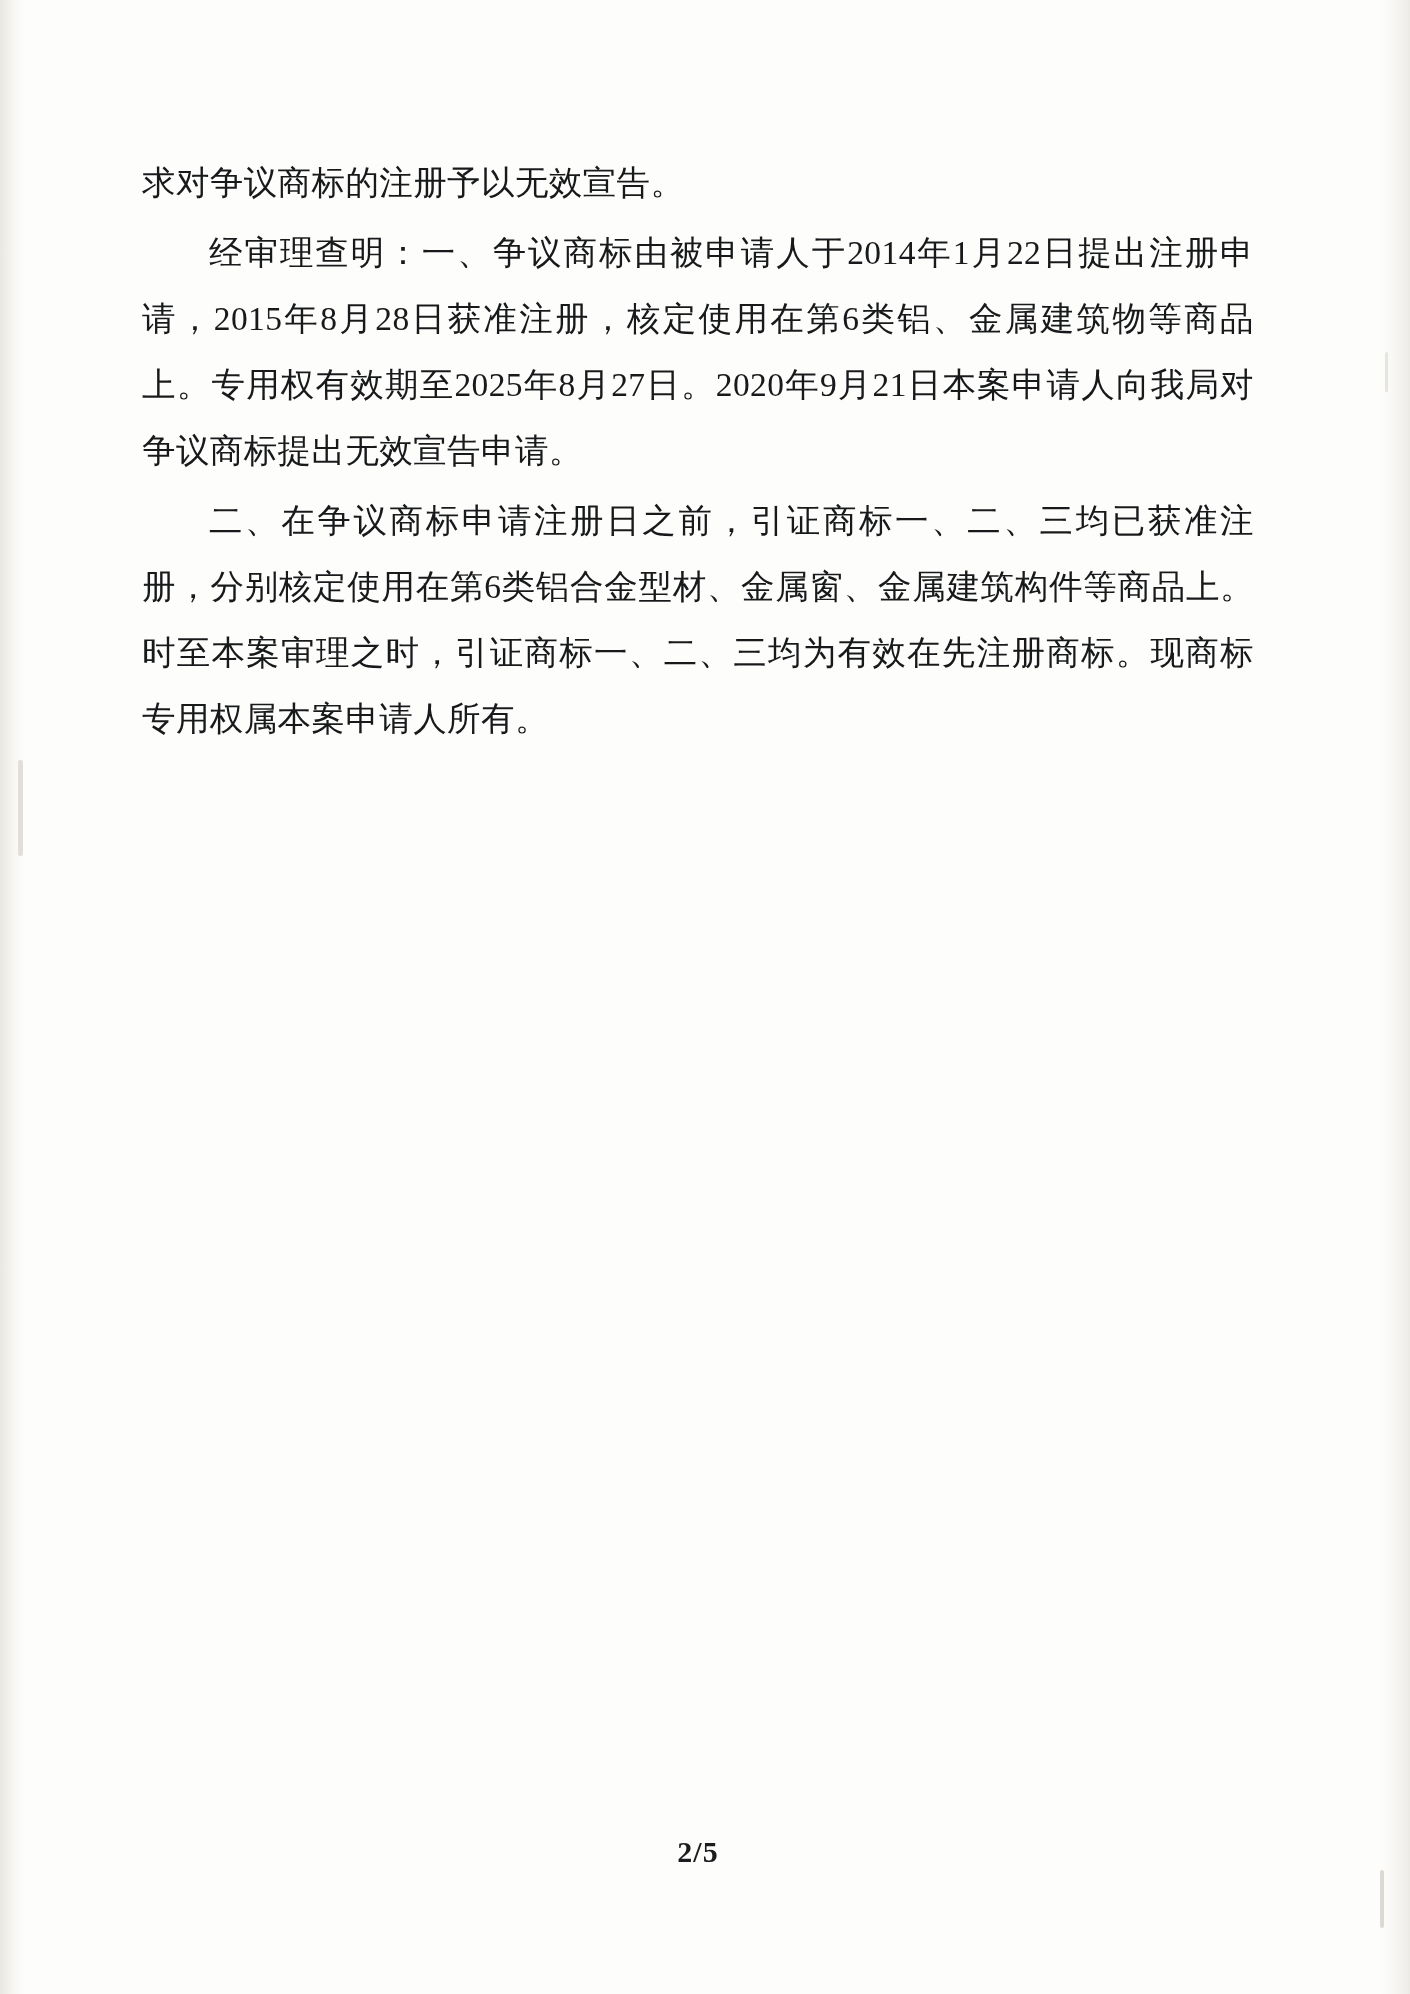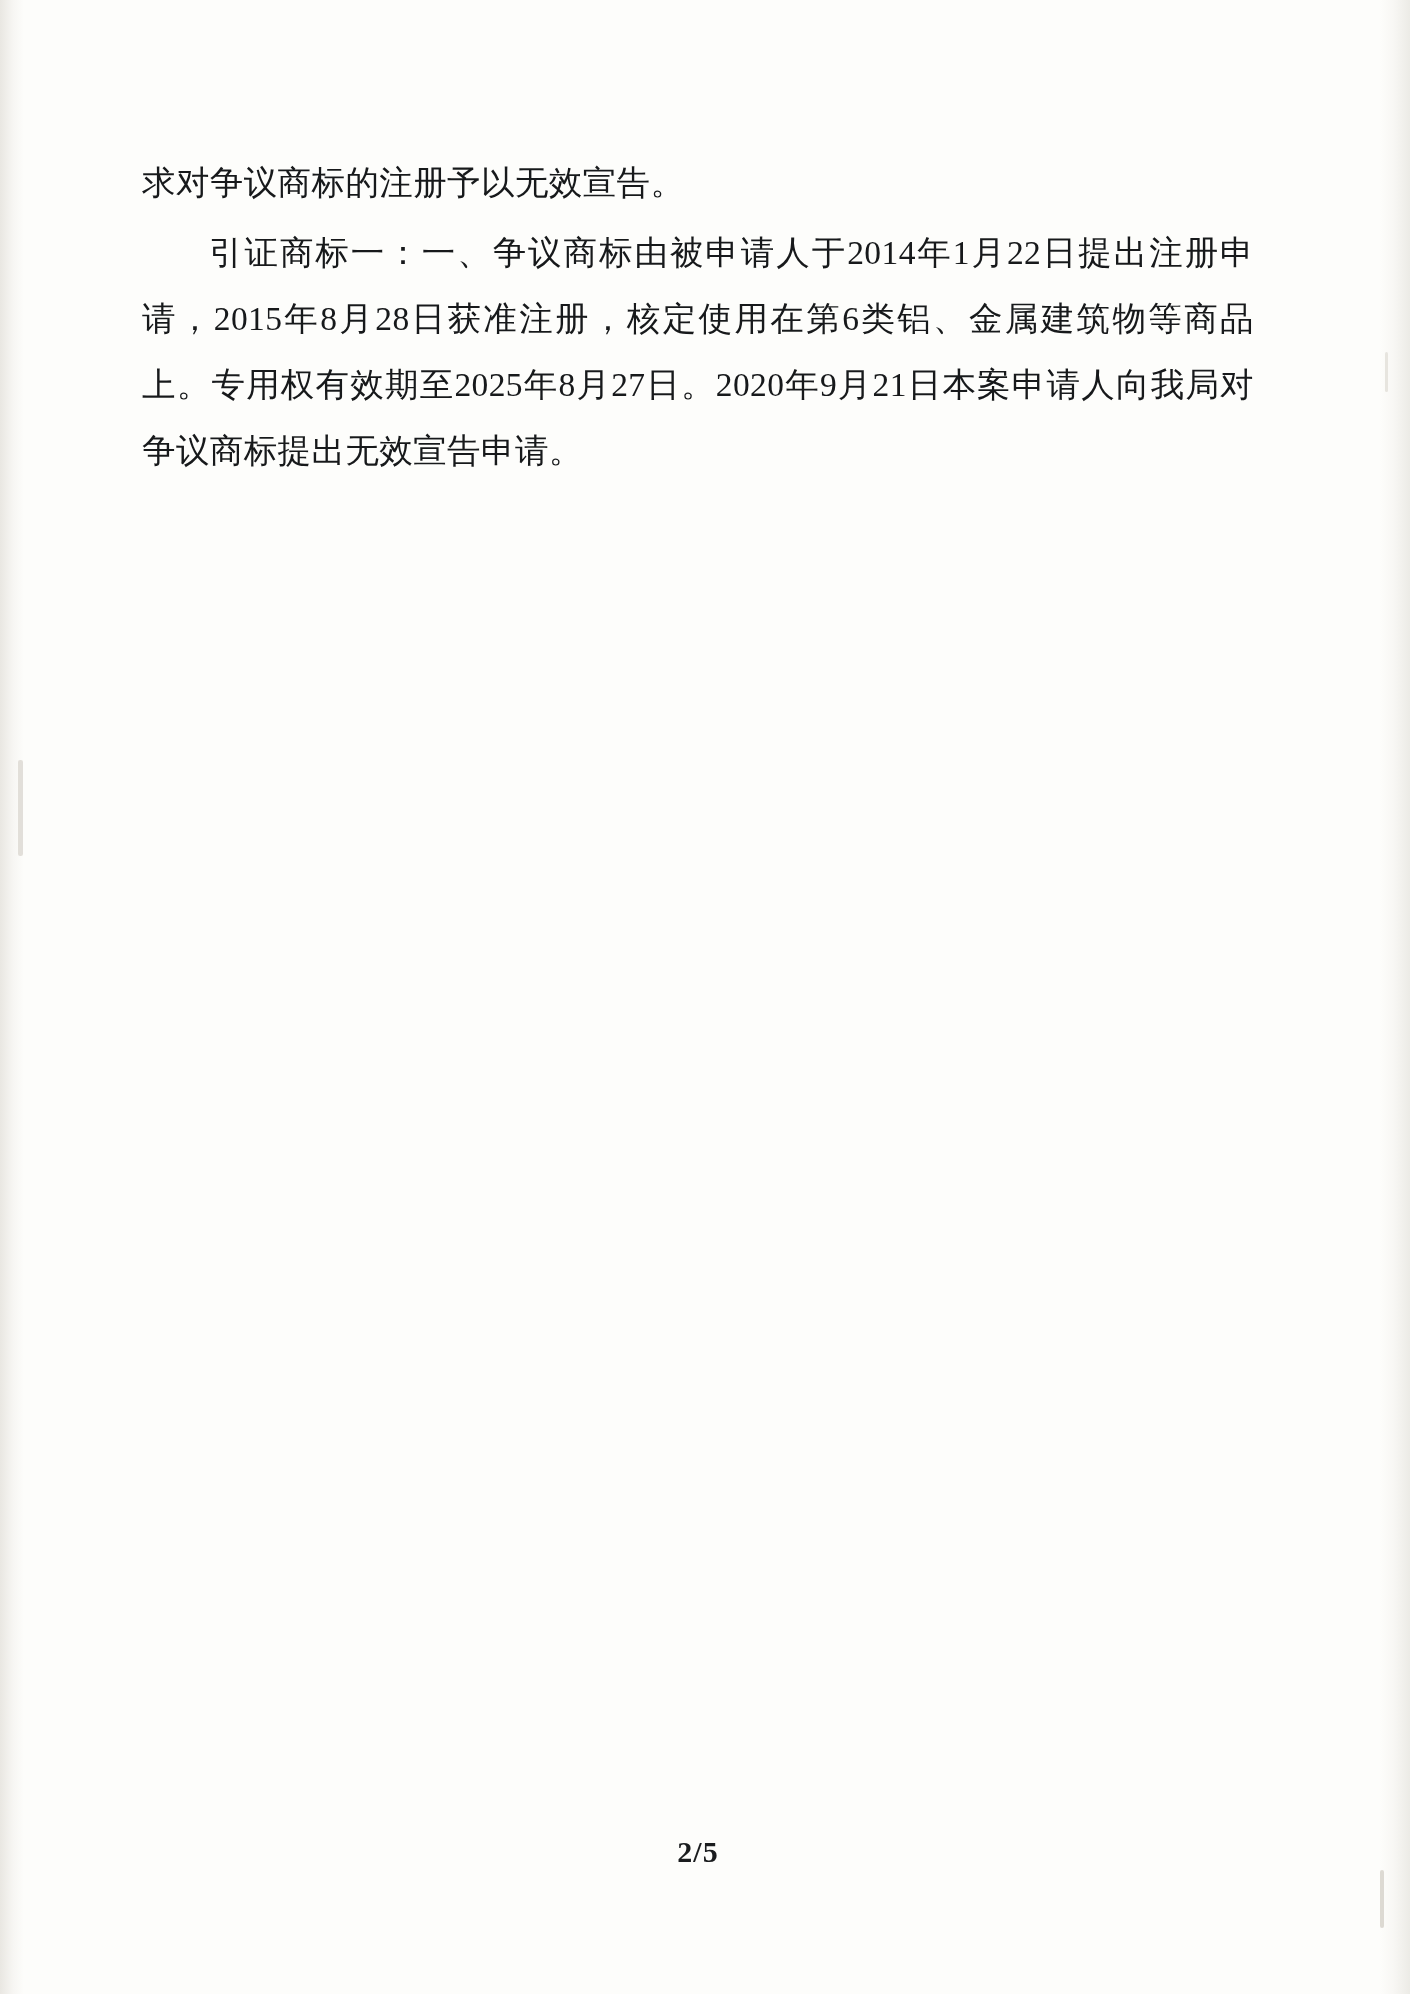--- a/index.html
+++ b/index.html
@@ -99,17 +99,18 @@
 
 <div class="page">
   <div class="scan-edge-left"></div>
   <div class="scan-edge-right"></div>
   <div class="scan-mark-a"></div>
   <div class="scan-mark-b"></div>
   <div class="scan-mark-c"></div>
 
   <div class="content">
     <p class="para">求对争议商标的注册予以无效宣告。</p>
-    <p class="para indent">引证商标一：一、争议商标由被申请人于2014年1月22日提出注册申请，2015年8月28日获准注册，核定使用在第6类铝、金属建筑物等商品上。专用权有效期至2025年8月27日。2020年9月21日本案申请人向我局对争议商标提出无效宣告申请。</p>
+    <p class="para indent">经审理查明：一、争议商标由被申请人于2014年1月22日提出注册申请，2015年8月28日获准注册，核定使用在第6类铝、金属建筑物等商品上。专用权有效期至2025年8月27日。2020年9月21日本案申请人向我局对争议商标提出无效宣告申请。</p>
+    <p class="para indent">二、在争议商标申请注册日之前，引证商标一、二、三均已获准注册，分别核定使用在第6类铝合金型材、金属窗、金属建筑构件等商品上。时至本案审理之时，引证商标一、二、三均为有效在先注册商标。现商标专用权属本案申请人所有。</p>
 
     <div class="pagenum">2/5</div>
   </div>
 </div>
 
 </body></html>

